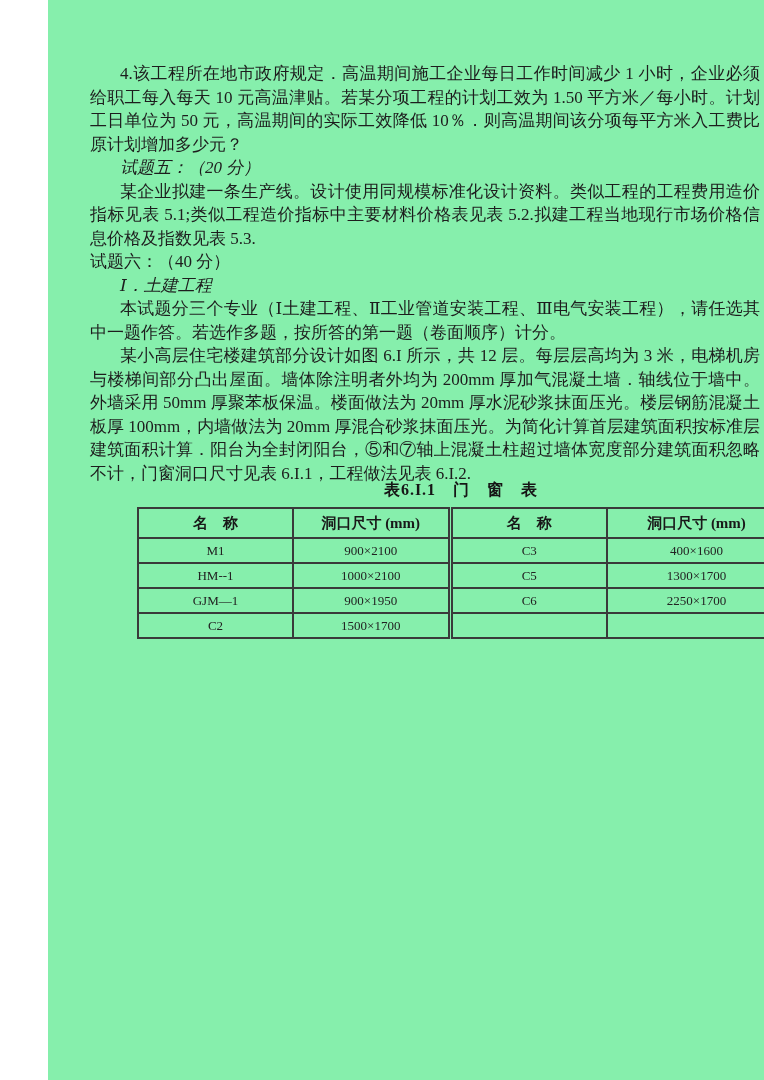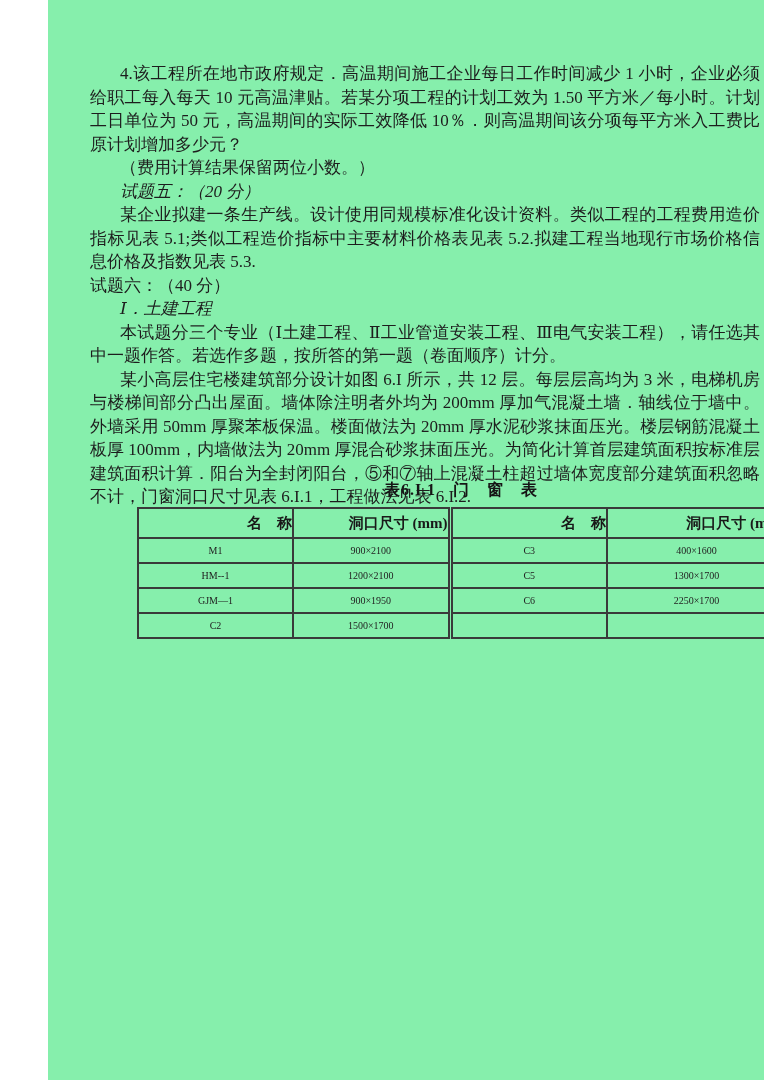--- a/index.html
+++ b/index.html
@@ -57,47 +57,45 @@
   table.win-door col.c1 { width: 155px; }
   table.win-door col.c2 { width: 157px; }
   table.win-door col.c3 { width: 157px; }
   table.win-door col.c4 { width: 179px; }
   table.win-door th,
   table.win-door td {
     border: 2px solid #3a3a3a;
     text-align: center;
     vertical-align: middle;
     padding: 0;
-    font-size: 10px;
+    font-size: 13px;
     color: #222;
     height: 23px;
     overflow: hidden;
     white-space: nowrap;
   }
   table.win-door th {
     height: 28px;
     font-size: 15px;
     font-weight: bold;
     color: #191919;
-    text-align: right;
   }
   
   table.win-door th.split,
   table.win-door td.split {
     border-left: 5px double #3a3a3a;
   }
 </style>
 </head>
 <body>
 
 <div class="page">
 
   <div class="content">
     <p class="indent">4.该工程所在地市政府规定．高温期间施工企业每日工作时间减少 1 小时，企业必须给职工每入每天 10 元高温津贴。若某分项工程的计划工效为 1.50 平方米／每小时。计划工日单位为 50 元，高温期间的实际工效降低 10％．则高温期间该分项每平方米入工费比原计划增加多少元？</p>
-    <p class="indent mt-sm">（费用计算结果保留两位小数。）</p>
 
     <p class="indent mt-md">试题五：（20 分）</p>
     <p class="indent mt-sm">某企业拟建一条生产线。设计使用同规模标准化设计资料。类似工程的工程费用造价指标见表 5.1;类似工程造价指标中主要材料价格表见表 5.2.拟建工程当地现行市场价格信息价格及指数见表 5.3.</p>
 
     <p class="mt-sm">试题六：（40 分）</p>
     <p class="indent mt-md">Ⅰ．土建工程</p>
 
     <p class="indent mt-sm">本试题分三个专业（Ⅰ土建工程、Ⅱ工业管道安装工程、Ⅲ电气安装工程），请任选其中一题作答。若选作多题，按所答的第一题（卷面顺序）计分。</p>
     <p class="indent mt-sm">某小高层住宅楼建筑部分设计如图 6.I 所示，共 12 层。每层层高均为 3 米，电梯机房与楼梯间部分凸出屋面。墙体除注明者外均为 200mm 厚加气混凝土墙．轴线位于墙中。外墙采用 50mm 厚聚苯板保温。楼面做法为 20mm 厚水泥砂浆抹面压光。楼层钢筋混凝土板厚 100mm，内墙做法为 20mm 厚混合砂浆抹面压光。为简化计算首层建筑面积按标准层建筑面积计算．阳台为全封闭阳台，⑤和⑦轴上混凝土柱超过墙体宽度部分建筑面积忽略不计，门窗洞口尺寸见表 6.I.1，工程做法见表 6.I.2.</p>
   </div>
@@ -122,21 +120,21 @@
       </thead>
       <tbody>
         <tr>
           <td>M1</td>
           <td>900×2100</td>
           <td class="split">C3</td>
           <td>400×1600</td>
         </tr>
         <tr>
           <td>HM--1</td>
-          <td>1200×2100</td>
+          <td>1000×2100</td>
           <td class="split">C5</td>
           <td>1300×1700</td>
         </tr>
         <tr>
           <td>GJM—1</td>
           <td>900×1950</td>
           <td class="split">C6</td>
           <td>2250×1700</td>
         </tr>
         <tr>

